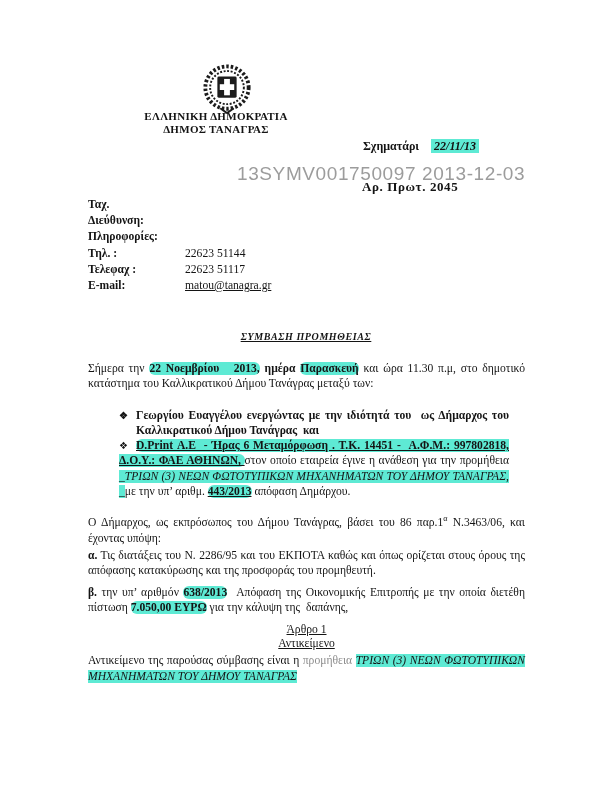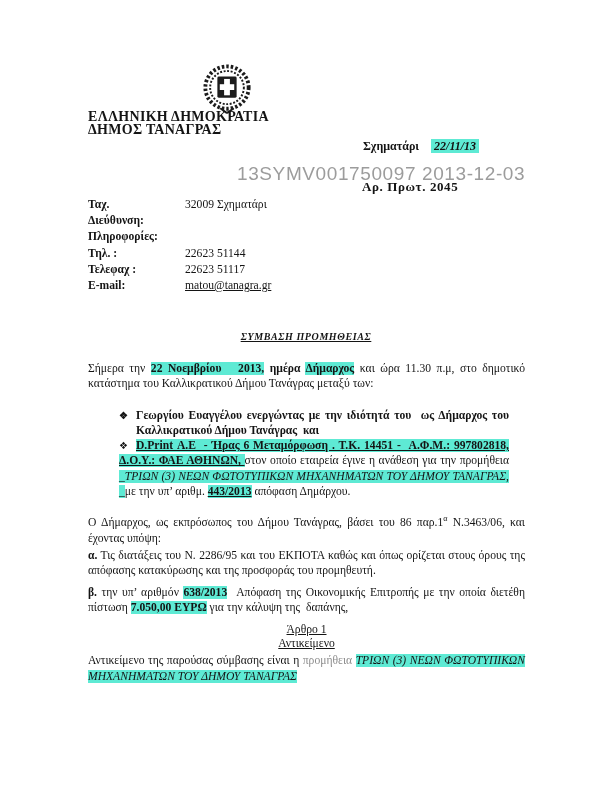--- a/index.html
+++ b/index.html
@@ -2,29 +2,29 @@
 <html><head>
 <meta charset="utf-8">
 <style>
   html,body{margin:0;padding:0;background:#888;}
   .page{
     position:relative;width:612px;height:792px;margin:0 auto;background:#ffffff;
     font-family:"Liberation Serif","DejaVu Serif",serif;color:#141414;
     font-size:11.6px;overflow:hidden;
   }
   .hl{background:#5eead4;}
-  .b{font-weight:bold;}
+  .b{font-weight:bold;border-radius:6px;}
   .i{font-style:italic;}
   .u{text-decoration:underline;}
   .muted{color:#8c8c8c;}
 
   .emblem{position:absolute;left:196px;top:64px;width:62px;height:52px;}
 
-  .gov-block{position:absolute;left:88px;top:110px;width:256px;
-    font-weight:bold;font-size:14px;line-height:13.4px;letter-spacing:0.3px;}
+  .gov-block{position:absolute;left:88px;top:110px;width:256px;text-align:center;
+    font-weight:bold;font-size:11px;line-height:13.4px;letter-spacing:0.3px;}
 
   .place-date{position:absolute;left:363px;top:139px;font-weight:bold;font-size:12px;}
   .place-date .date{font-style:italic;margin-left:12px;padding:0 3px;}
 
   .registry{position:absolute;left:237px;top:163px;z-index:1;
     font-family:"Liberation Sans","DejaVu Sans",sans-serif;font-size:19px;
     color:#9c9c9c;letter-spacing:0.6px;white-space:nowrap;}
   .protocol{position:absolute;left:362px;top:169px;z-index:2;font-weight:bold;
     font-size:13px;letter-spacing:0.6px;white-space:nowrap;margin-top:10px;}
 
@@ -89,21 +89,20 @@
     <span>Αρ. Πρωτ.</span>
     <span>2045</span>
   </div>
 
   <div class="contact">
     <div class="crow">
       <div class="clabel">
         <div>Ταχ.</div>
         <div>Διεύθυνση:</div>
       </div>
-      <div class="cvalue">32009 Σχηματάρι</div>
     </div>
     <div class="crow">
       <div class="clabel">Πληροφορίες:</div>
     </div>
     <div class="crow">
       <div class="clabel">Τηλ. :</div>
       <div class="cvalue">22623 51144</div>
     </div>
     <div class="crow">
       <div class="clabel">Τελεφαχ :</div>
@@ -112,21 +111,21 @@
     <div class="crow">
       <div class="clabel">E-mail:</div>
       <div class="cvalue"><a class="email">matou@tanagra.gr</a></div>
     </div>
   </div>
 
   <div class="title">ΣΥΜΒΑΣΗ ΠΡΟΜΗΘΕΙΑΣ</div>
 
   <div class="body">
 
-    <p class="p1"><span>Σήμερα την </span><span class="b hl">22 Νοεμβρίου &nbsp; 2013,</span><span class="b"> ημέρα </span><span class="b hl">Δήμαρχος</span><span> και ώρα 11.30 π.μ, στο δημοτικό κατάστημα του Καλλικρατικού Δήμου Τανάγρας μεταξύ των:</span></p>
+    <p class="p1"><span>Σήμερα την </span><span class="b hl">22 Νοεμβρίου &nbsp; 2013,</span><span class="b"> ημέρα </span><span class="b hl">Παρασκευή</span><span> και ώρα 11.30 π.μ, στο δημοτικό κατάστημα του Καλλικρατικού Δήμου Τανάγρας μεταξύ των:</span></p>
 
     <ul class="bullets">
       <li class="deep"><span class="marker">❖</span><span>Γεωργίου Ευαγγέλου ενεργώντας με την ιδιότητά του &nbsp;ως Δήμαρχος του Καλλικρατικού Δήμου Τανάγρας &nbsp;και</span></li>
       <li class="shallow"><span class="marker">❖</span><span class="b u hl">D.Print Α.Ε &nbsp;- Ήρας 6 Μεταμόρφωση . Τ.Κ. 14451 - &nbsp;Α.Φ.Μ.: 997802818, Δ.Ο.Υ.: ΦΑΕ ΑΘΗΝΩΝ, </span><span>στον οποίο εταιρεία έγινε η ανάθεση για την προμήθεια </span><span class="i hl">_ΤΡΙΩΝ (3) ΝΕΩΝ ΦΩΤΟΤΥΠΙΚΩΝ ΜΗΧΑΝΗΜΑΤΩΝ ΤΟΥ ΔΗΜΟΥ ΤΑΝΑΓΡΑΣ, _</span><span>με την υπ’ αριθμ. </span><span class="b u hl">443/2013</span><span> απόφαση Δημάρχου.</span></li>
     </ul>
 
     <p class="p2"><span>Ο Δήμαρχος, ως εκπρόσωπος του Δήμου Τανάγρας, βάσει του 86 παρ.1</span><sup>α</sup><span> Ν.3463/06, και έχοντας υπόψη:</span></p>
 
     <p class="pa"><span class="b">α.</span><span> Τις διατάξεις του Ν. 2286/95 και του ΕΚΠΟΤΑ καθώς και όπως ορίζεται στους όρους της απόφασης κατακύρωσης και της προσφοράς του προμηθευτή.</span></p>
 

